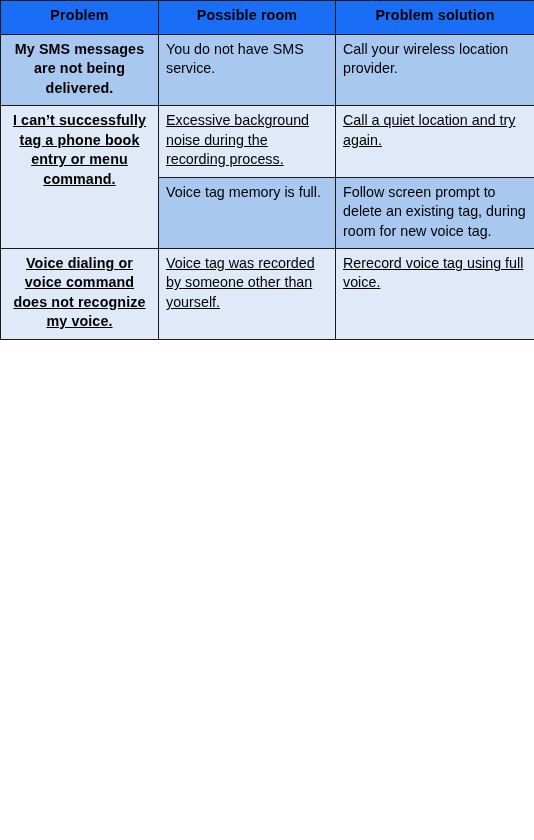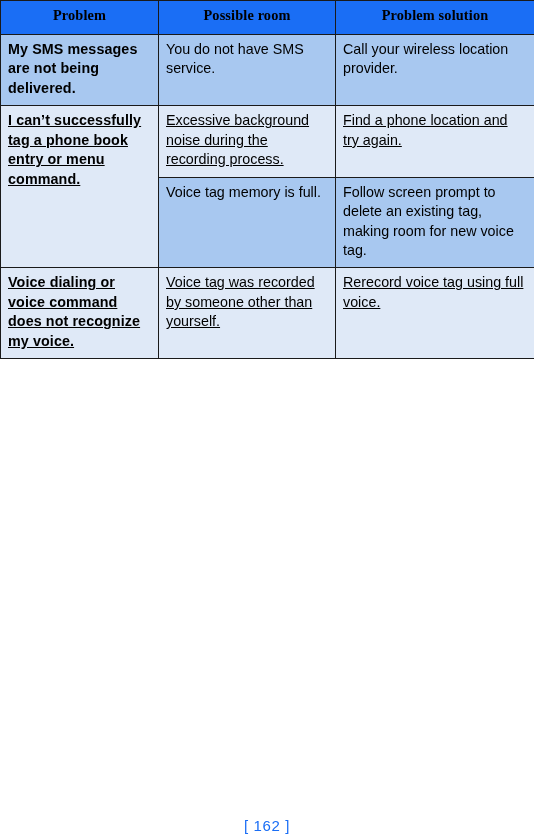--- a/index.html
+++ b/index.html
@@ -54,31 +54,31 @@
   thead th {
     background: #1a6ef5;
     color: #ffffff;
     font-weight: bold;
     text-align: center;
     font-size: 14.6px;
     letter-spacing: 0.15px;
     padding: 6px 4px 7px 4px;
     height: 21px;
     vertical-align: middle;
-    font-family: Liberation Serif, serif;
   }
 
   
   td.mid   { background: #a8c8f0; }
   td.light { background: #dfe9f7; text-decoration: underline; }
 
   td.problem {
     font-weight: bold;
     letter-spacing: 0.1px;
     line-height: 1.44;
+    text-align: center;
   }
 
   td.tight { line-height: 1.30; }
 
   
   .footer {
     position: absolute;
     left: 0;
     right: 0;
     bottom: 6px;
@@ -111,32 +111,31 @@
 
         <tr>
           <td class="mid problem">My SMS messages are not being delivered.</td>
           <td class="mid">You do not have SMS service.</td>
           <td class="mid">Call your wireless location provider.</td>
         </tr>
 
         <tr>
           <td class="light problem" rowspan="2">I can’t successfully tag a phone book entry or menu command.</td>
           <td class="light">Excessive background noise during the recording process.</td>
-          <td class="light">Find a phone location and try again.</td>
+          <td class="light">Call a quiet location and try again.</td>
         </tr>
         <tr>
           <td class="mid">Voice tag memory is full.</td>
-          <td class="mid tight">Follow screen prompt to delete an existing tag, making room for new voice tag.</td>
+          <td class="mid tight">Follow screen prompt to delete an existing tag, during room for new voice tag.</td>
         </tr>
 
         <tr>
           <td class="light problem">Voice dialing or voice command does not recognize my voice.</td>
           <td class="light">Voice tag was recorded by someone other than yourself.</td>
           <td class="light">Rerecord voice tag using full voice.</td>
         </tr>
 
       </tbody>
     </table>
   </div>
 
-  <div class="footer">[ 162 ]</div>
 
 </div>
 
 </body></html>

